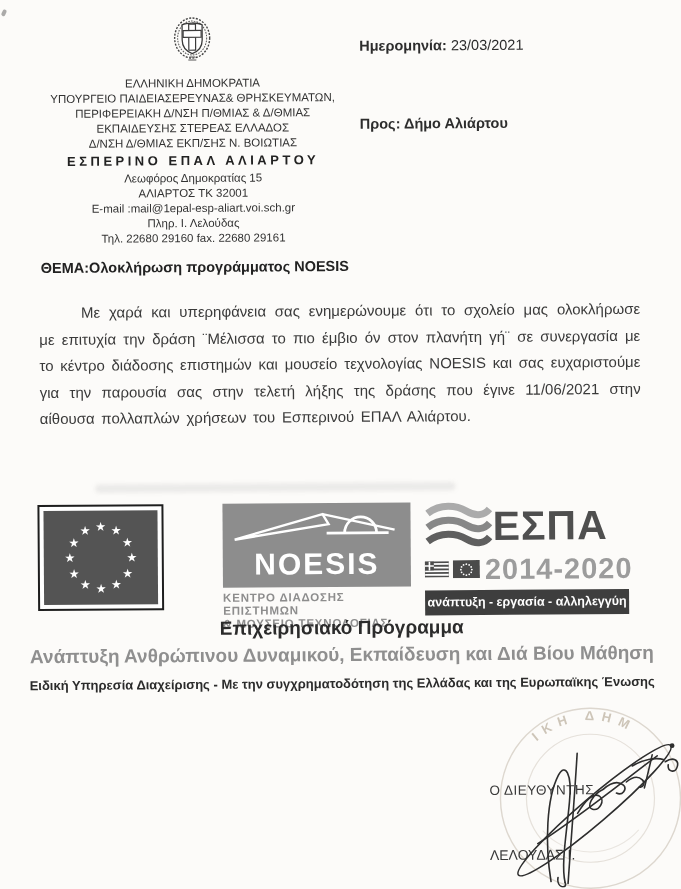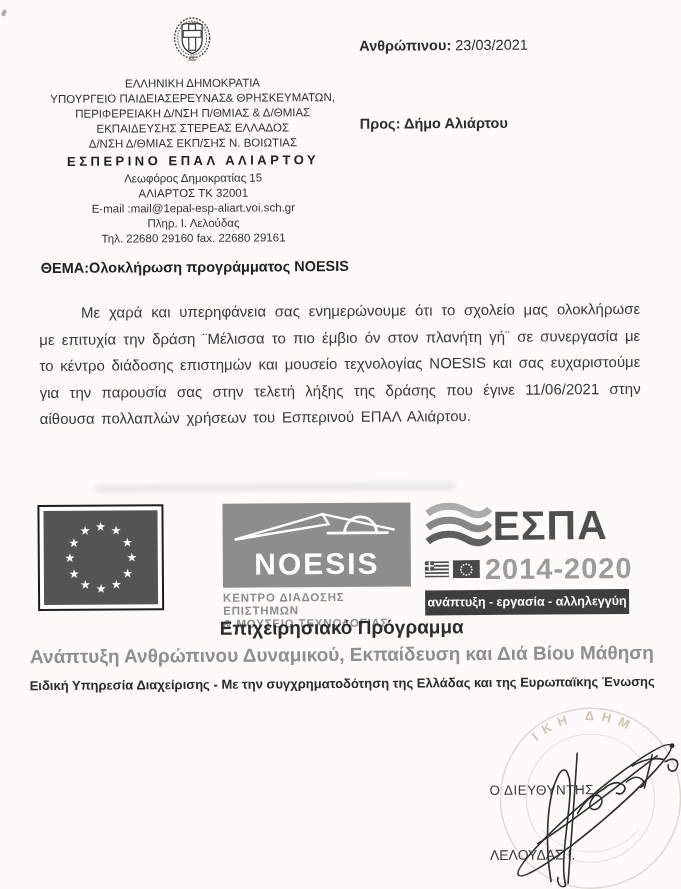--- a/index.html
+++ b/index.html
@@ -88,21 +88,21 @@
       <div class="lh-line">Δ/ΝΣΗ Δ/ΘΜΙΑΣ ΕΚΠ/ΣΗΣ Ν. ΒΟΙΩΤΙΑΣ</div>
       <div class="school">ΕΣΠΕΡΙΝΟ ΕΠΑΛ ΑΛΙΑΡΤΟΥ</div>
       <div class="addr-line">Λεωφόρος Δημοκρατίας 15</div>
       <div class="addr-line">ΑΛΙΑΡΤΟΣ ΤΚ 32001</div>
       <div class="addr-line">E-mail :mail@1epal-esp-aliart.voi.sch.gr</div>
       <div class="addr-line">Πληρ. Ι. Λελούδας</div>
       <div class="addr-line">Τηλ. 22680 29160 fax. 22680 29161</div>
     </div>
 
     <div class="abs date-line">
-      <span class="lbl">Ανθρώπινου:</span>
+      <span class="lbl">Ημερομηνία:</span>
       <span>23/03/2021</span>
     </div>
     <div class="abs recipient">Προς: Δήμο Αλιάρτου</div>
 
     <div class="abs subject">ΘΕΜΑ:Ολοκλήρωση προγράμματος NOESIS</div>
     <p class="abs body-par">Με χαρά και υπερηφάνεια σας ενημερώνουμε ότι το σχολείο μας ολοκλήρωσε με επιτυχία την δράση ¨Μέλισσα το πιο έμβιο όν στον πλανήτη γή¨ σε συνεργασία με το κέντρο διάδοσης επιστημών και μουσείο τεχνολογίας NOESIS και σας ευχαριστούμε για την παρουσία σας στην τελετή λήξης της δράσης που έγινε 11/06/2021 στην αίθουσα πολλαπλών χρήσεων του Εσπερινού ΕΠΑΛ Αλιάρτου.</p>
 
     <div class="abs smudge"></div>
 
     <div class="abs logos">

